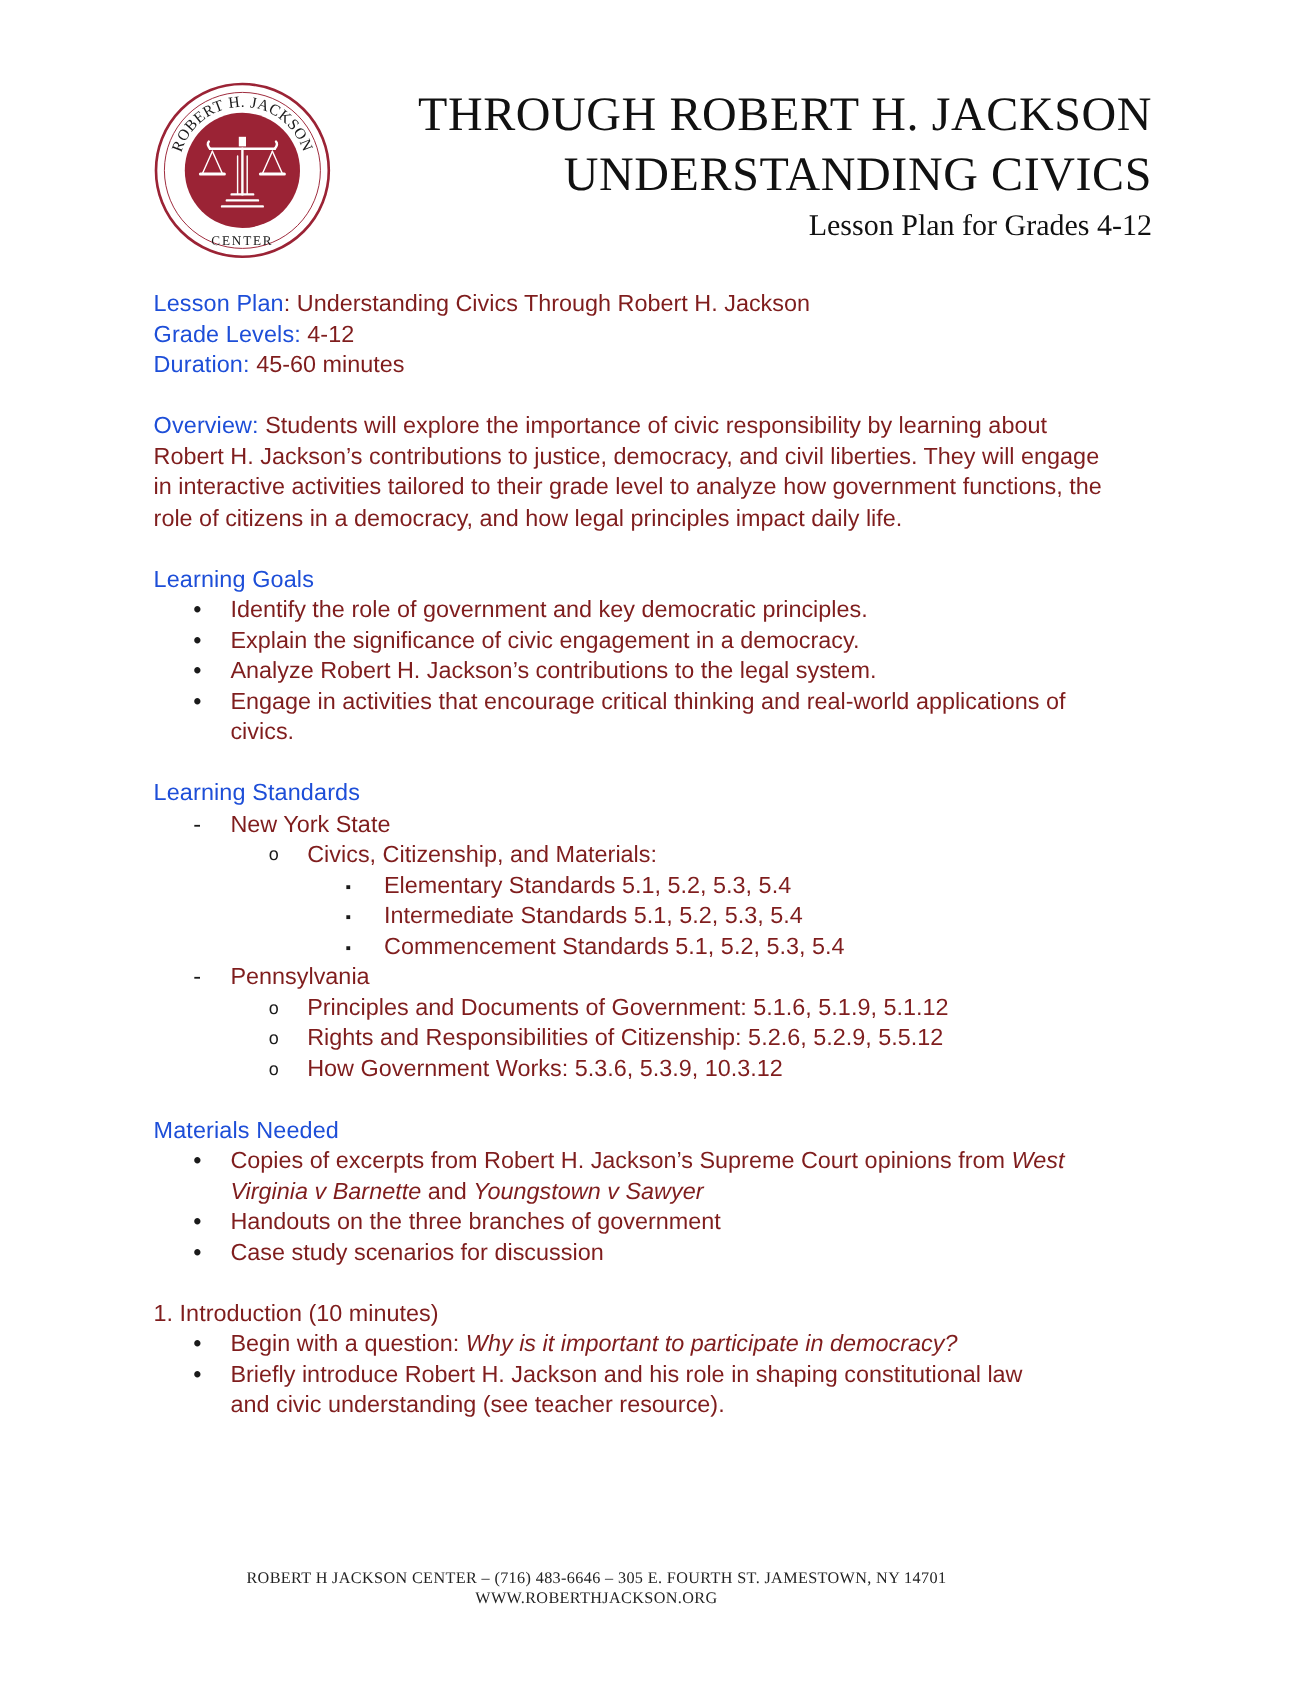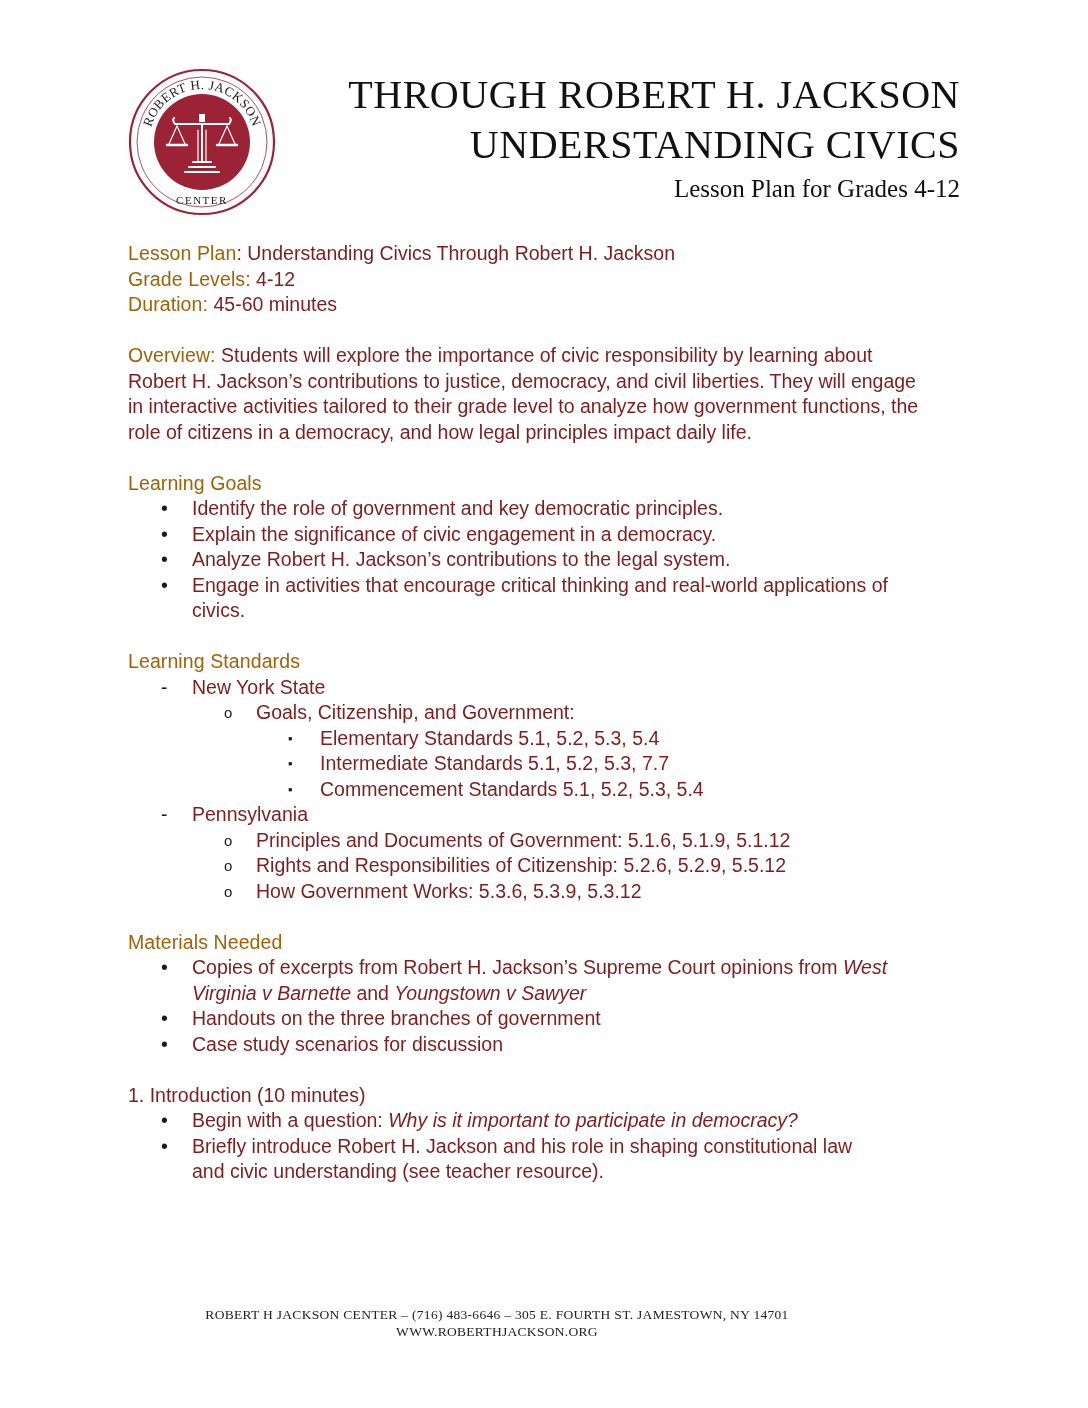--- a/index.html
+++ b/index.html
@@ -4,21 +4,21 @@
 <style>
   html, body { margin:0; padding:0; background:#ffffff; }
   body { width:1088px; height:1408px; position:relative; overflow:hidden; color:#1a1a1a; }
   .logo { position:absolute; left:127px; top:68px; width:150px; height:148px; }
   .title-block { position:absolute; right:128px; top:70px; text-align:right; font-family:"Liberation Serif","DejaVu Serif",serif; color:#111; }
   .title-line { font-size:40px; line-height:50px; letter-spacing:0.5px; white-space:nowrap; }
   .subtitle { font-size:25px; line-height:34px; margin-top:2px; white-space:nowrap;text-align:right; }
   .content { position:absolute; left:128px; top:241px; width:860px; font-family:"Liberation Sans","DejaVu Sans",sans-serif; font-size:19.5px; line-height:25.5px; color:#1a1a1a; }
   .content p { margin:0; }
   .gap { height:25.5px; }
-  .lbl { font-weight:normal; color:#a16207; letter-spacing:0.1px; }
+  .lbl { font-weight:normal; color:#1d4ed8; letter-spacing:0.1px; }
   .light { color:#7f1d1d; }
   ul.l1 { list-style:none; margin:0; padding:0; }
   ul.l1 > li { position:relative; padding-left:64px; }
   .marker { position:absolute; left:33px; top:0; width:20px; text-align:left; }
   .marker.dash { left:33px; }
   ul.l2 { list-style:none; margin:0; padding:0; }
   ul.l2 > li { position:relative; padding-left:128px; }
   ul.l2 .marker { left:96px; font-size:15px; }
   ul.l3 { list-style:none; margin:0; padding:0; }
   ul.l3 > li { position:relative; padding-left:192px; }
@@ -87,34 +87,34 @@
     <li><span class="marker">•</span><span class="light">Engage in activities that encourage critical thinking and real-world applications of civics.</span></li>
   </ul>
 
   <div class="gap"></div>
 
   <p class="lbl">Learning Standards</p>
   <ul class="l1">
     <li><span class="marker dash">-</span><span class="light">New York State</span></li>
   </ul>
   <ul class="l2">
-    <li><span class="marker">o</span><span class="light">Goals, Citizenship, and Government:</span></li>
+    <li><span class="marker">o</span><span class="light">Civics, Citizenship, and Materials:</span></li>
   </ul>
   <ul class="l3">
     <li><span class="marker">▪</span><span class="light">Elementary Standards 5.1, 5.2, 5.3, 5.4</span></li>
-    <li><span class="marker">▪</span><span class="light">Intermediate Standards 5.1, 5.2, 5.3, 7.7</span></li>
+    <li><span class="marker">▪</span><span class="light">Intermediate Standards 5.1, 5.2, 5.3, 5.4</span></li>
     <li><span class="marker">▪</span><span class="light">Commencement Standards 5.1, 5.2, 5.3, 5.4</span></li>
   </ul>
   <ul class="l1">
     <li><span class="marker dash">-</span><span class="light">Pennsylvania</span></li>
   </ul>
   <ul class="l2">
     <li><span class="marker">o</span><span class="light">Principles and Documents of Government: 5.1.6, 5.1.9, 5.1.12</span></li>
     <li><span class="marker">o</span><span class="light">Rights and Responsibilities of Citizenship: 5.2.6, 5.2.9, 5.5.12</span></li>
-    <li><span class="marker">o</span><span class="light">How Government Works: 5.3.6, 5.3.9, 5.3.12</span></li>
+    <li><span class="marker">o</span><span class="light">How Government Works: 5.3.6, 5.3.9, 10.3.12</span></li>
   </ul>
 
   <div class="gap"></div>
 
   <p class="lbl">Materials Needed</p>
   <ul class="l1" style="width:800px;">
     <li><span class="marker">•</span><span class="light">Copies of excerpts from Robert H. Jackson’s Supreme Court opinions from </span><em class="light">West Virginia v Barnette</em><span class="light"> and </span><em class="light">Youngstown v Sawyer</em></li>
     <li><span class="marker">•</span><span class="light">Handouts on the three branches of government</span></li>
     <li><span class="marker">•</span><span class="light">Case study scenarios for discussion</span></li>
   </ul>

